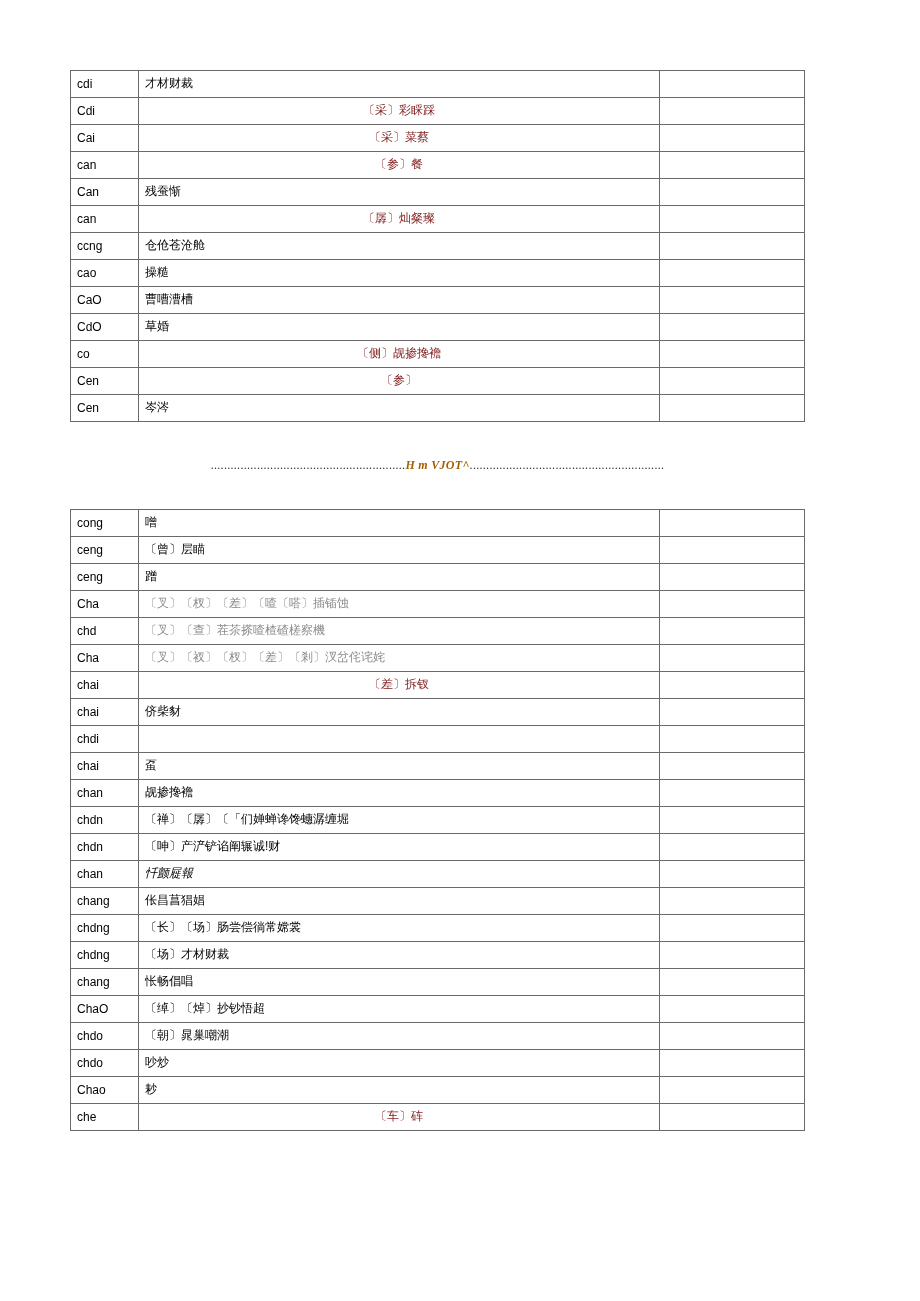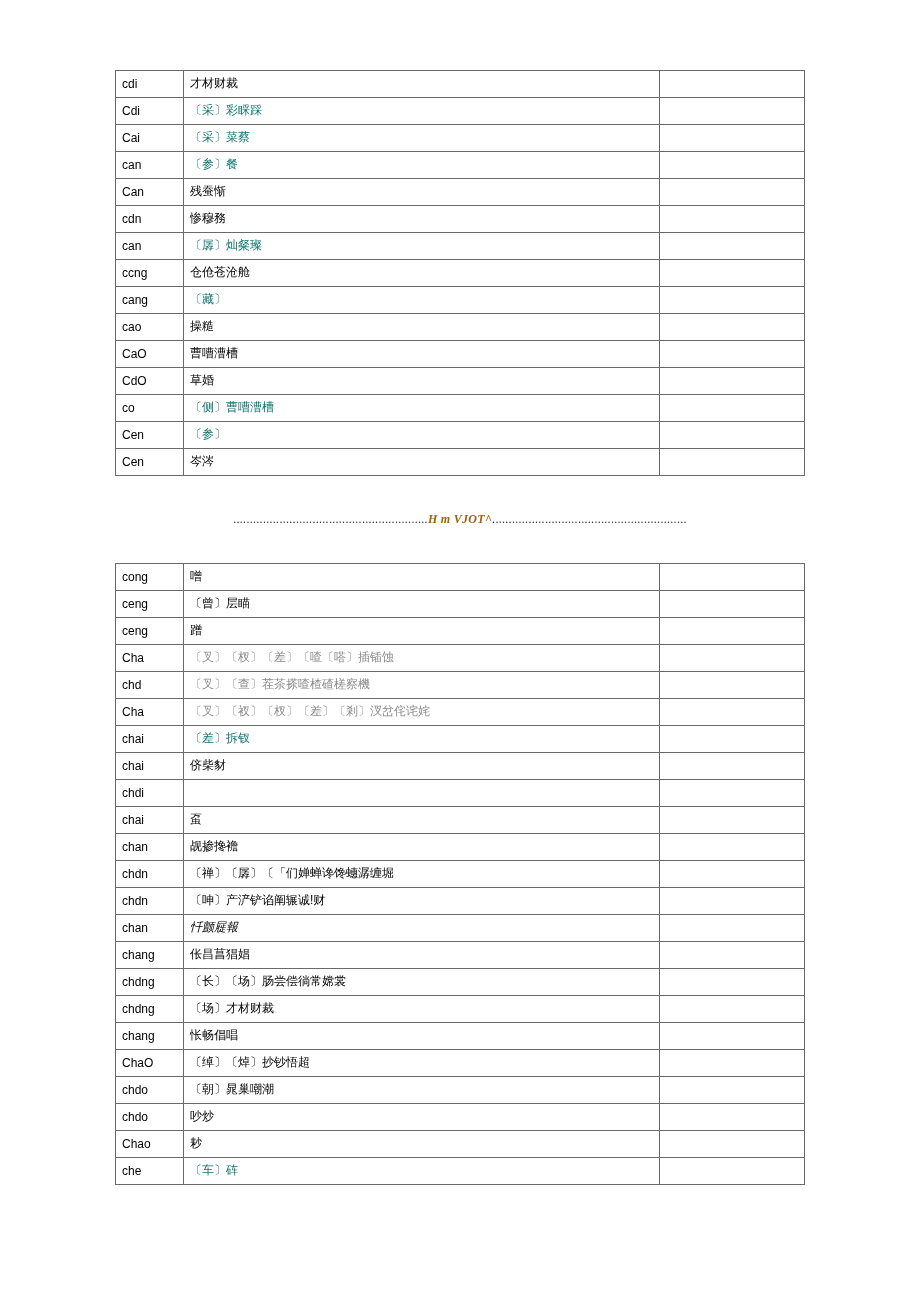--- a/index.html
+++ b/index.html
@@ -3,21 +3,21 @@
 <meta charset="utf-8">
 <style>
   body {
     margin: 0;
     padding: 0;
     background: #ffffff;
     font-family: "SimSun", "Arial", sans-serif;
     width: 920px;
   }
   .page {
-    padding: 70px 115px 50px 115px;
+    padding: 70px 115px 50px 70px;
   }
   table {
     width: 100%;
     border-collapse: collapse;
     table-layout: fixed;
   }
   table td {
     border: 1px solid #6a6a6a;
     padding: 3px 6px 4px 6px;
     font-size: 12px;
@@ -35,21 +35,21 @@
     color: #333;
     padding: 36px 0 36px 0;
     font-family: "Times New Roman", serif;
     letter-spacing: 0.3px;
   }
   .divider .hi {
     font-style: italic;
     font-weight: bold;
     color: #a16207;
   }
-  .red { color: #0f766e; }
+  .red { color: #7f1d1d; text-align: center; }
   .gray { color: #8a8a8a; }
   .ital { font-style: italic; margin-left: 40px; }
 </style>
 </head>
 <body>
 
 <div class="page">
 
   <table>
     <colgroup>
@@ -77,57 +77,47 @@
           <td>can</td>
           <td class="red">〔参〕餐</td>
           <td></td>
         </tr>
         <tr>
           <td>Can</td>
           <td>残蚕惭</td>
           <td></td>
         </tr>
         <tr>
-          <td>cdn</td>
-          <td>惨穆務</td>
-          <td></td>
-        </tr>
-        <tr>
           <td>can</td>
           <td class="red">〔孱〕灿粲璨</td>
           <td></td>
         </tr>
         <tr>
           <td>ccng</td>
           <td>仓伧苍沧舱</td>
           <td></td>
         </tr>
         <tr>
-          <td>cang</td>
-          <td class="red">〔藏〕</td>
-          <td></td>
-        </tr>
-        <tr>
           <td>cao</td>
           <td>操糙</td>
           <td></td>
         </tr>
         <tr>
           <td>CaO</td>
           <td>曹嘈漕槽</td>
           <td></td>
         </tr>
         <tr>
           <td>CdO</td>
           <td>草婚</td>
           <td></td>
         </tr>
         <tr>
           <td>co</td>
-          <td class="red">〔侧〕曹嘈漕槽</td>
+          <td class="red">〔侧〕觇掺搀襜</td>
           <td></td>
         </tr>
         <tr>
           <td>Cen</td>
           <td class="red">〔参〕</td>
           <td></td>
         </tr>
         <tr>
           <td>Cen</td>
           <td>岑涔</td>

